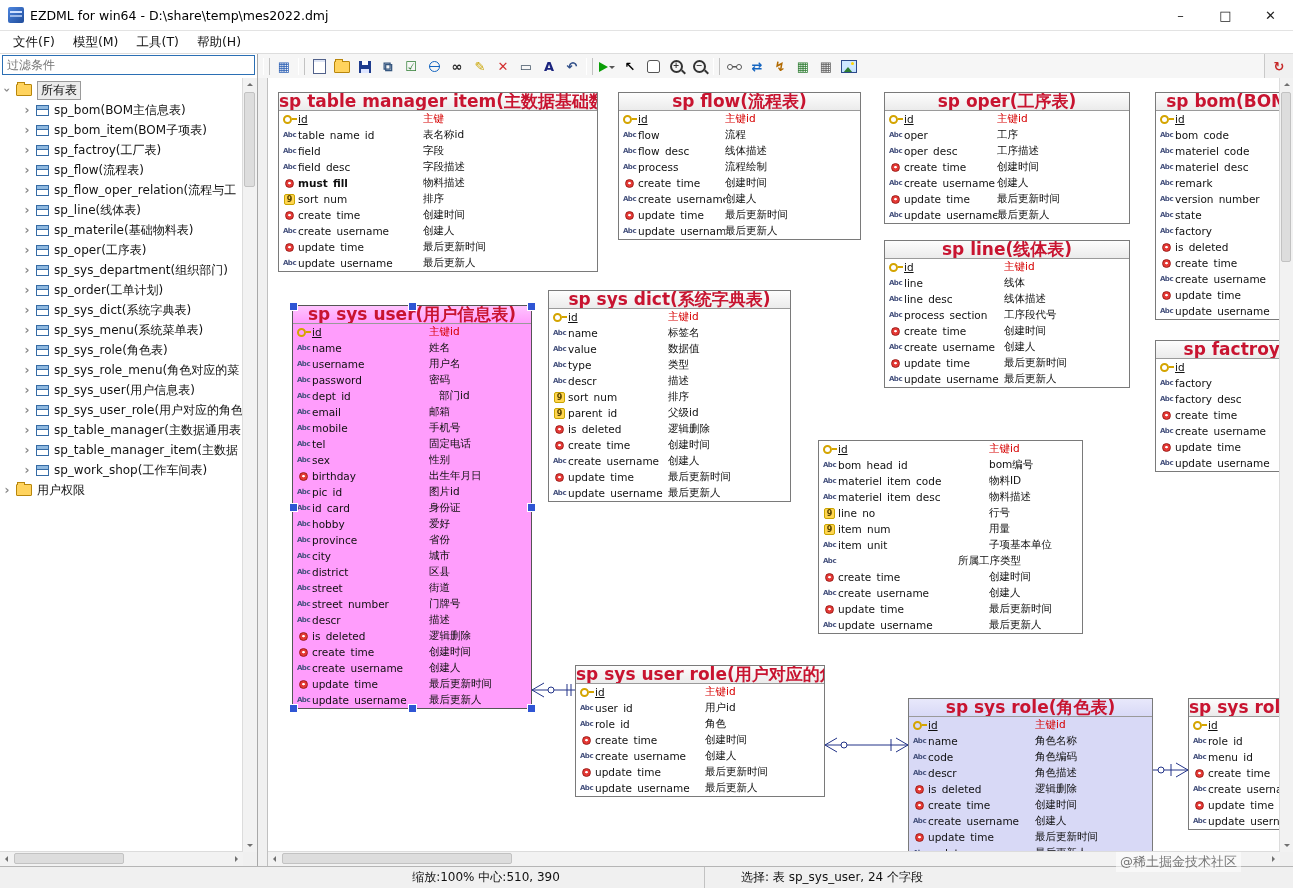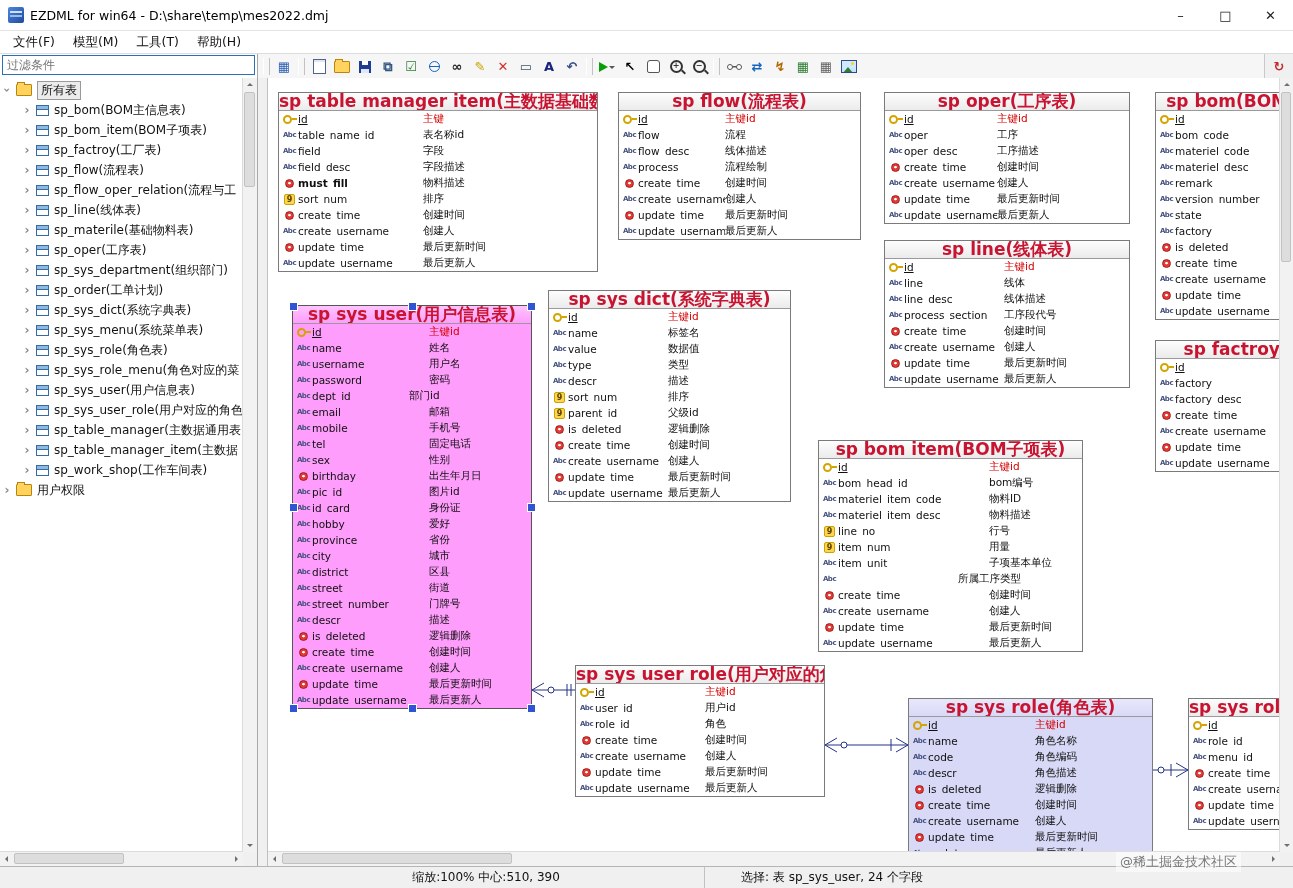--- a/index.html
+++ b/index.html
@@ -700,21 +700,21 @@
             <span class="f-name" style="width: 117px;">username</span>
             <span class="f-desc">用户名</span>
           </div>
           <div class="ent-row">
             <span class="fic t"></span>
             <span class="f-name" style="width: 117px;">password</span>
             <span class="f-desc">密码</span>
           </div>
           <div class="ent-row">
             <span class="fic t"></span>
-            <span class="f-name" style="width: 97px;">dept_id</span>
+            <span class="f-name" style="width: 127px;">dept_id</span>
             <span class="f-desc">部门id</span>
           </div>
           <div class="ent-row">
             <span class="fic t"></span>
             <span class="f-name" style="width: 117px;">email</span>
             <span class="f-desc">邮箱</span>
           </div>
           <div class="ent-row">
             <span class="fic t"></span>
             <span class="f-name" style="width: 117px;">mobile</span>
@@ -808,21 +808,20 @@
           <div class="hdl" style="left: calc(0% - 4px); top: calc(0% - 4px);"></div>
           <div class="hdl" style="left: calc(50% - 4px); top: calc(0% - 4px);"></div>
           <div class="hdl" style="left: calc(100% - 4px); top: calc(0% - 4px);"></div>
           <div class="hdl" style="left: calc(0% - 4px); top: calc(50% - 4px);"></div>
           <div class="hdl" style="left: calc(100% - 4px); top: calc(50% - 4px);"></div>
           <div class="hdl" style="left: calc(0% - 4px); top: calc(100% - 4px);"></div>
           <div class="hdl" style="left: calc(50% - 4px); top: calc(100% - 4px);"></div>
           <div class="hdl" style="left: calc(100% - 4px); top: calc(100% - 4px);"></div>
         </div>
         <div class="ent" style="left: 550px; top: 362px; width: 265px;">
-          <div class="ent-title">sp bom item(BOM子项表)</div>
           <div class="ent-row pk">
             <span class="fic k"></span>
             <span class="f-name" style="width: 151px;">id</span>
             <span class="f-desc">主键id</span>
           </div>
           <div class="ent-row">
             <span class="fic t"></span>
             <span class="f-name" style="width: 151px;">bom_head_id</span>
             <span class="f-desc">bom编号</span>
           </div>

